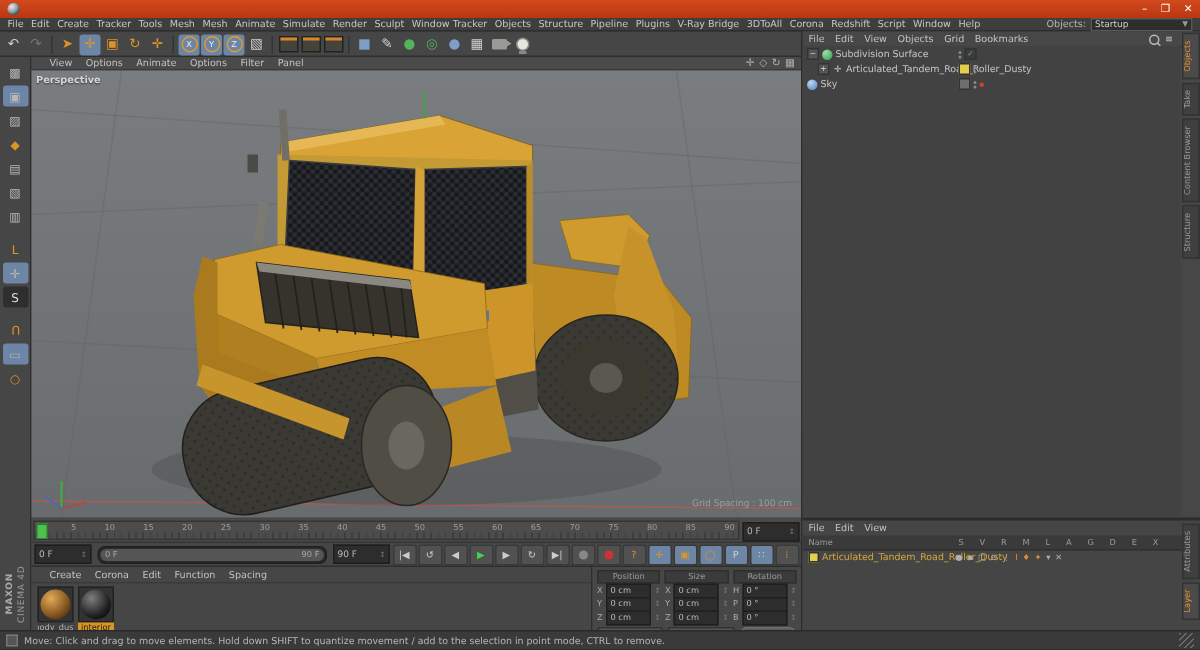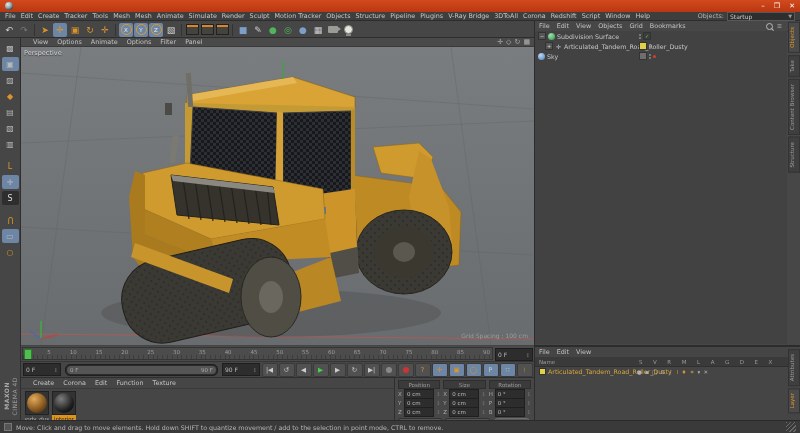--- a/index.html
+++ b/index.html
@@ -52,21 +52,21 @@
   .flip{transform:rotate(180deg);}
   #branding{left:0;top:372px;width:21px;height:48px;background:#464646;border-right:1px solid #2e2e2e;
             display:flex;align-items:center;justify-content:center;gap:1px;}
   #branding span{writing-mode:vertical-rl;transform:rotate(180deg);color:#9b9b9b;font-size:6px;letter-spacing:.5px;}
   #branding .mx{font-weight:bold;color:#a8a8a8;}
   
   #vpmenu{left:21px;top:38px;width:513px;height:9px;background:#4a4a4a;border-bottom:1px solid #3a3a3a;
           display:flex;align-items:center;gap:9px;padding:0 0 0 12px;font-size:6.4px;color:#c2c2c2;}
   .vp-icons{margin-left:auto;display:flex;gap:3px;padding-right:4px;color:#b0b0b0;font-size:7px;}
   #viewport{left:21px;top:47px;width:513px;height:298px;background:linear-gradient(#7a7d7f,#696c6e);overflow:hidden;}
-  .vplabel{position:absolute;left:3px;top:2px;color:#d6d6d6;font-size:6.5px;text-shadow:0 1px 1px #333;}
+  .vplabel{position:absolute;left:3px;top:2px;color:#d6d6d6;font-size:6.5px;text-shadow:0 1px 1px #333;font-weight:bold;}
   .gridspacing{position:absolute;right:6px;bottom:6px;color:#9b9d9e;font-size:6px;}
   
   #ruler{left:21px;top:346px;width:513px;height:16px;background:#4a4a4a;border-bottom:1px solid #353535;
          display:flex;align-items:stretch;}
   .rulerband{position:relative;flex:1;border:1px solid #353535;background:#4c4c4c;margin:1px;overflow:hidden;}
   .ticklabels{position:absolute;left:2px;right:2px;top:1px;display:flex;justify-content:space-between;
               color:#9d9d9d;font-size:5.5px;}
   .tickmarks{position:absolute;left:0;right:0;bottom:0;height:4px;
              background:repeating-linear-gradient(90deg,#3d3d3d 0 1px,transparent 1px 4.8px);}
   .playhead{position:absolute;left:1px;top:1px;width:6px;height:12px;background:#4fc04f;border:1px solid #2c7a2c;}
@@ -179,21 +179,21 @@
     <span>Edit</span>
     <span>Create</span>
     <span>Tracker</span>
     <span>Tools</span>
     <span>Mesh</span>
     <span>Mesh</span>
     <span>Animate</span>
     <span>Simulate</span>
     <span>Render</span>
     <span>Sculpt</span>
-    <span>Motion Tracker</span>
+    <span>Window Tracker</span>
     <span>Objects</span>
     <span>Structure</span>
     <span>Pipeline</span>
     <span>Plugins</span>
     <span>V-Ray Bridge</span>
     <span>3DToAll</span>
     <span>Corona</span>
     <span>Redshift</span>
     <span>Script</span>
     <span>Window</span>
@@ -442,21 +442,21 @@
     <span class="pbtn active">∷</span>
     <span class="pbtn orange">⁝</span>
   </div>
 
   <div class="abs" id="matpanel">
     <div id="matmenu">
       <span>Create</span>
       <span>Corona</span>
       <span>Edit</span>
       <span>Function</span>
-      <span>Texture</span>
+      <span>Spacing</span>
     </div>
     <div class="mats">
       <div class="mat">
         <span class="matthumb">
             <span class="sphere1"></span>
           </span>
         <span class="matlabel">body_dust</span>
       </div>
       <div class="mat">
         <span class="matthumb">

